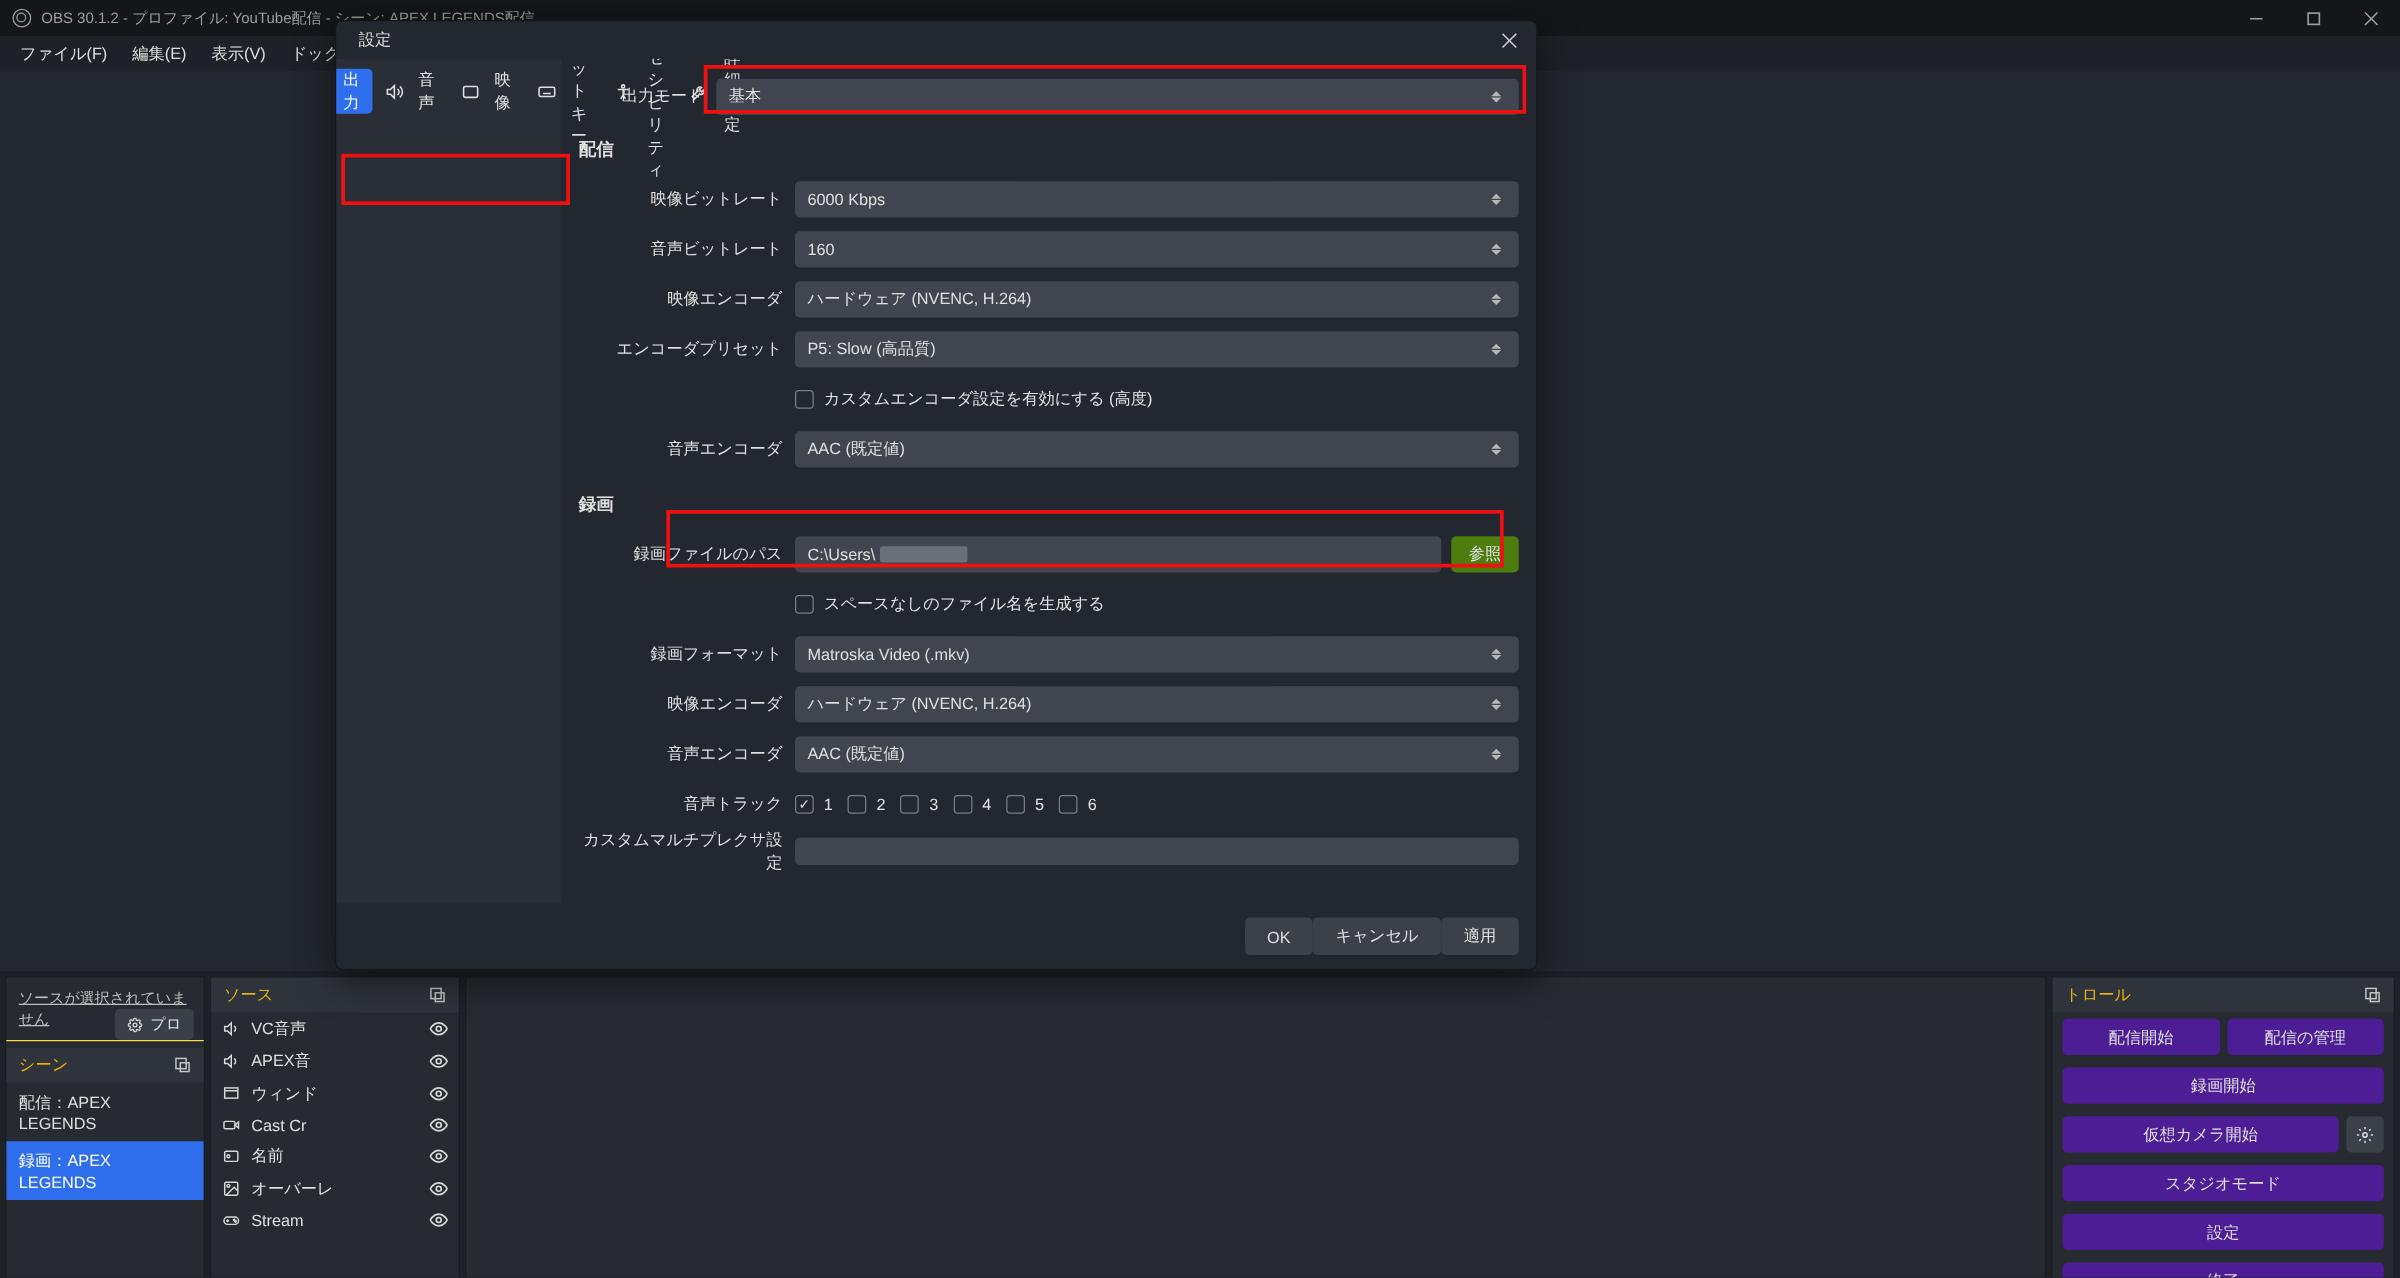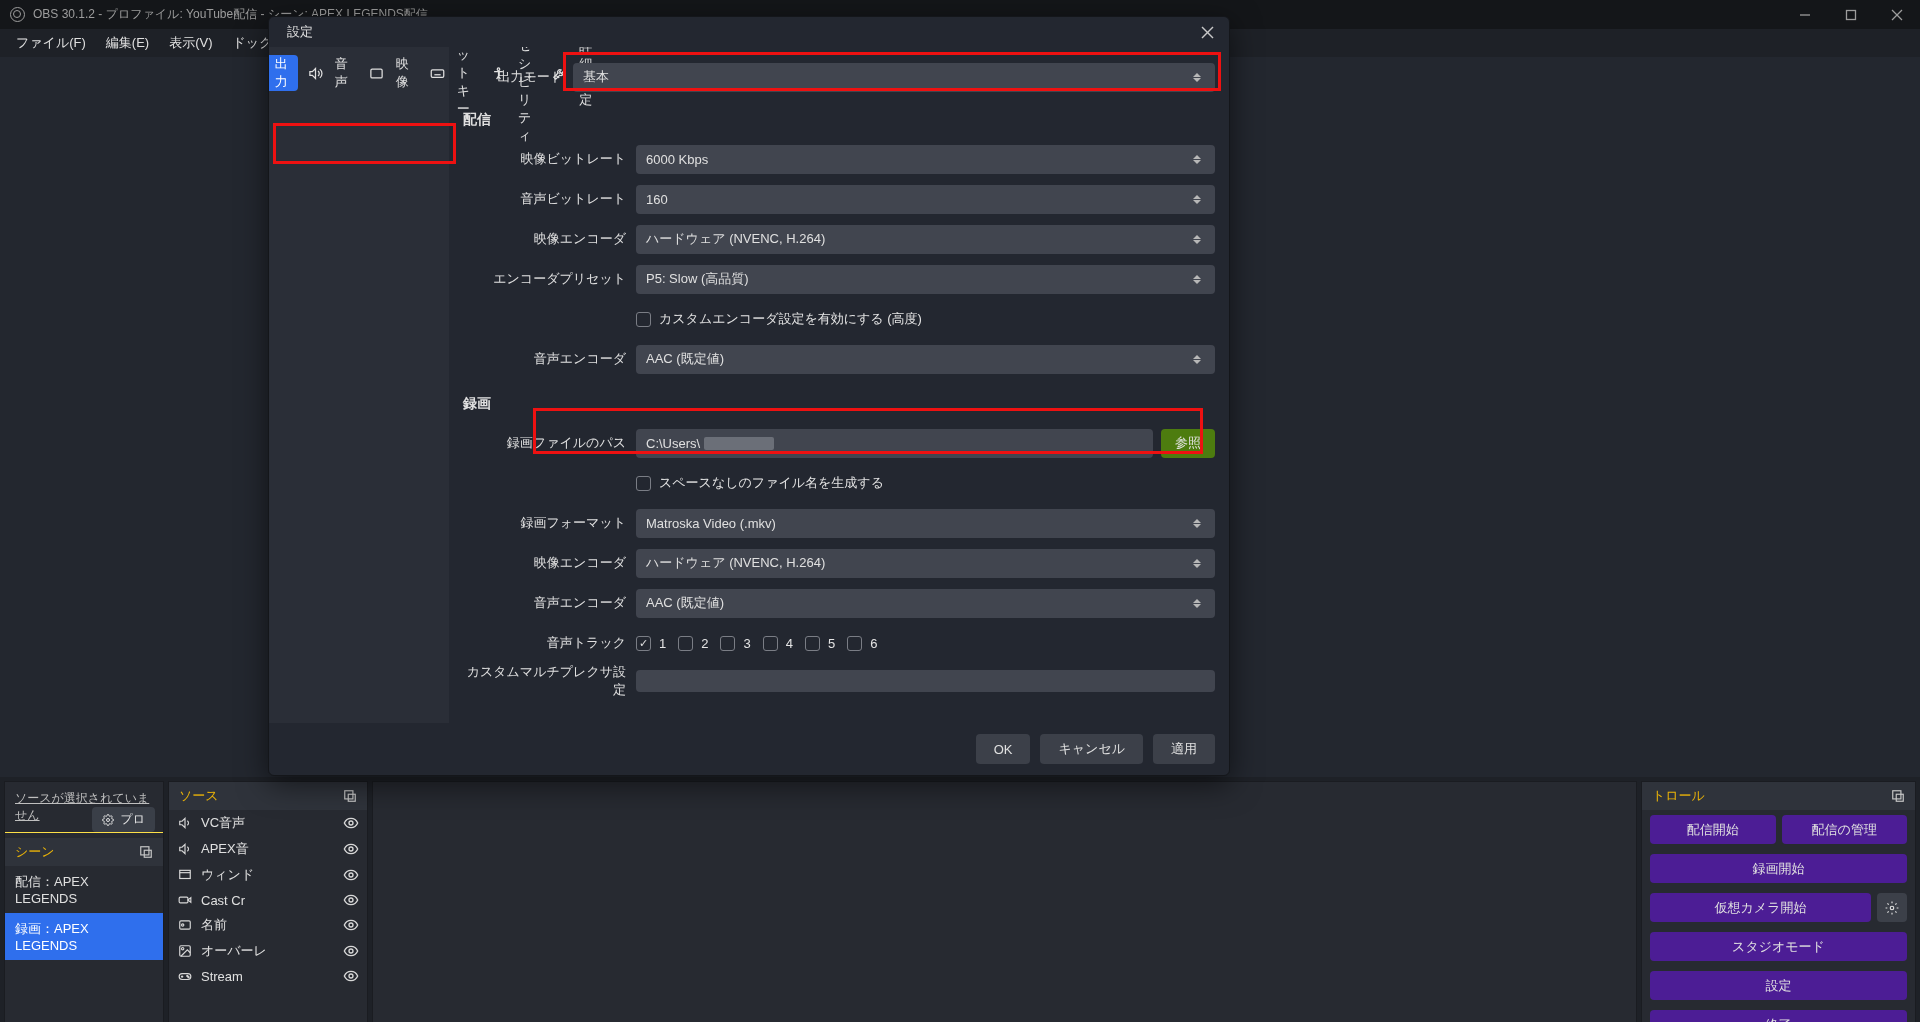--- a/index.html
+++ b/index.html
@@ -171,21 +171,21 @@
 }
 .chk .box.checked::after{content:"✓";}
 .browse-btn {
   margin-left:8px; padding:0 14px; height:29px; background:#4d7c0f;
   border-radius:4px; display:flex; align-items:center; font-size:13px;
 }
 .tracks { display:flex; gap:12px; align-items:center; }
 
 .dlg-footer {
   height:52px; display:flex; align-items:center; justify-content:flex-end;
-  gap:10px; padding:0 14px;
+  padding:0 14px;
 }
 .dlg-btn {
   height:30px; padding:0 18px; background:#3c4049; border-radius:4px;
   display:flex; align-items:center; font-size:13px; color:#e0e0e0;
 }
 
 
 .hi-red { position:absolute; border:3px solid #e11; pointer-events:none; }
 
 

